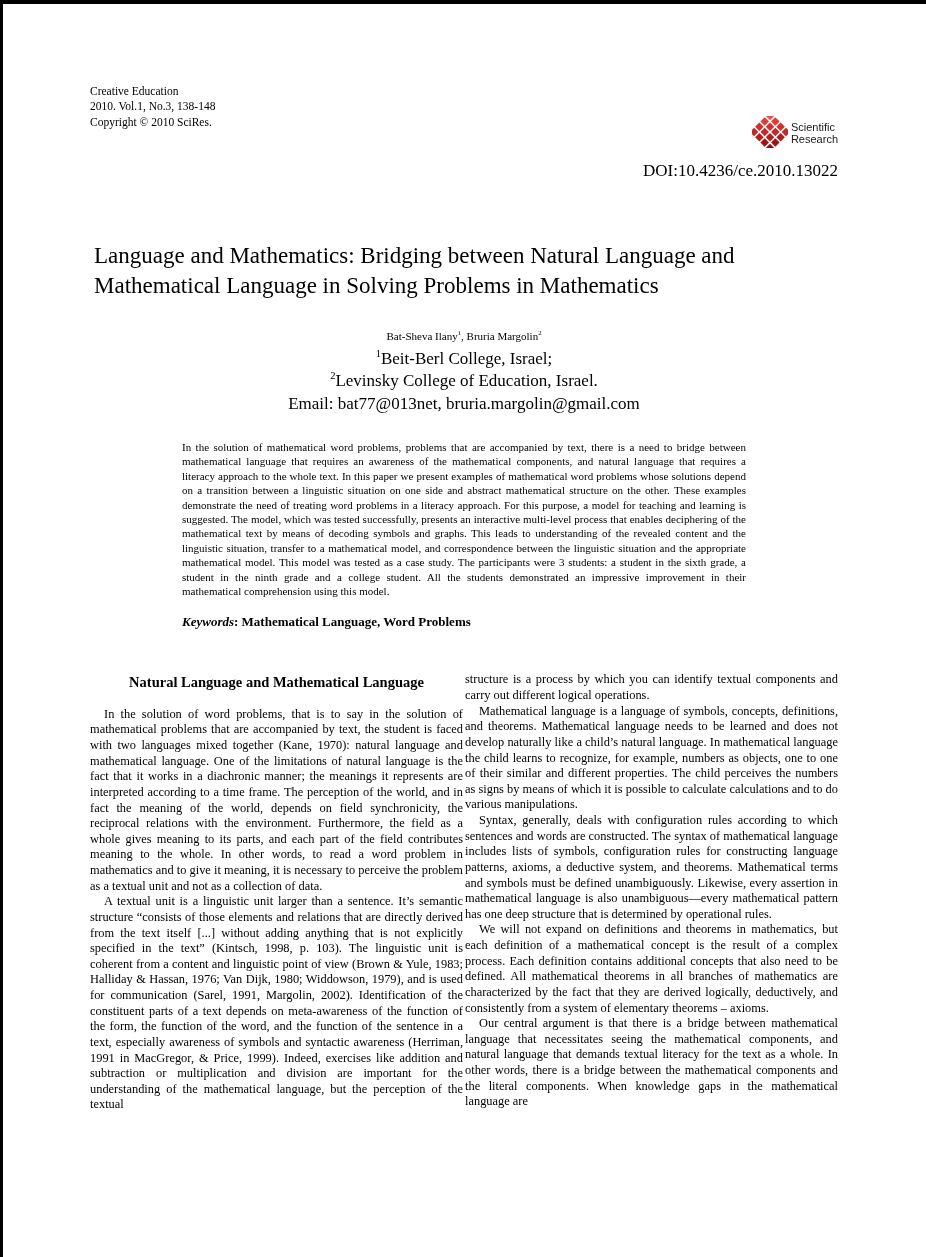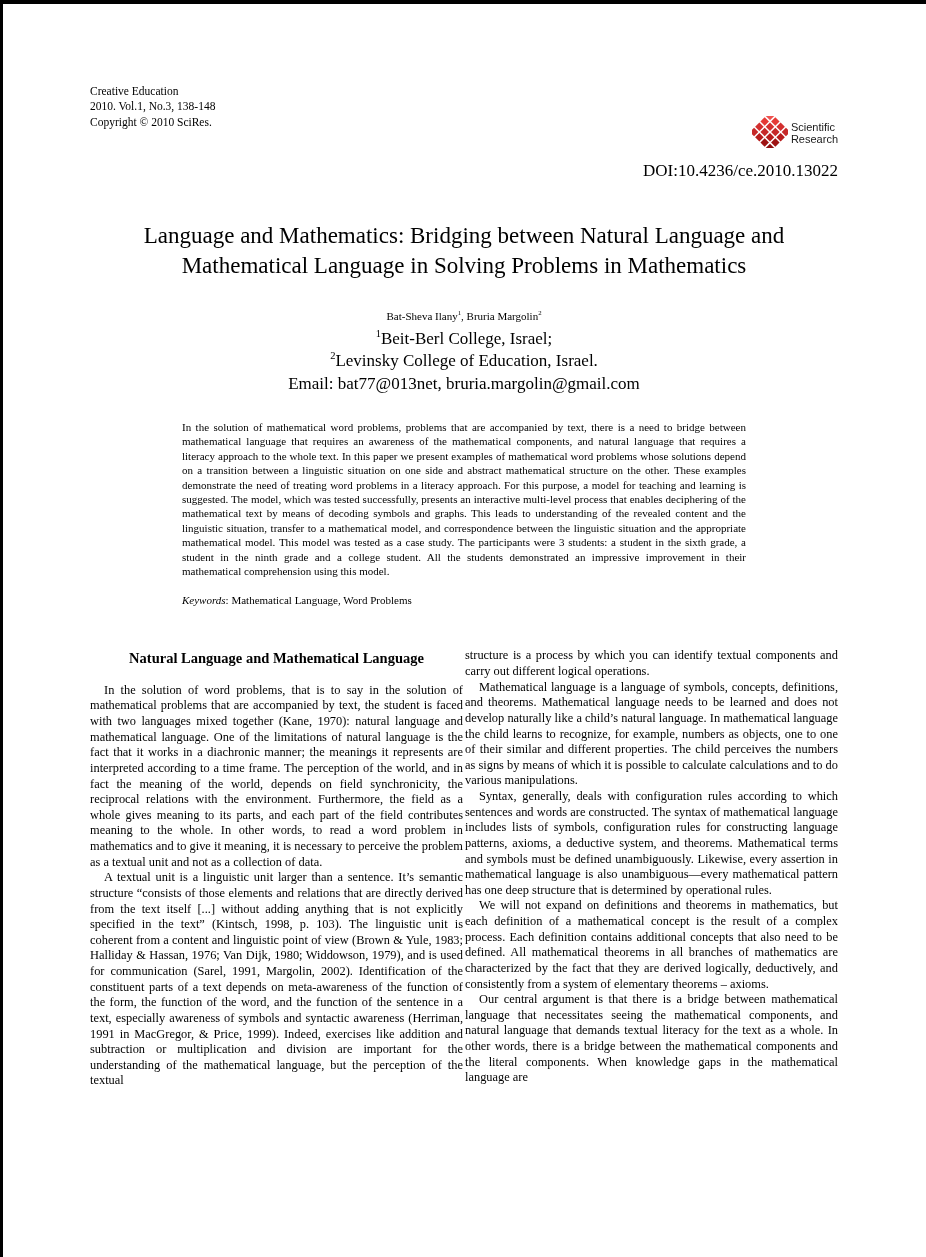--- a/index.html
+++ b/index.html
@@ -23,43 +23,44 @@
   .header { display: flex; justify-content: space-between; align-items: flex-start; }
   .header-left { font-size: 11.5px; line-height: 1.34; }
   .header-right { text-align: right; }
   .logo-row { display: flex; align-items: center; justify-content: flex-end; gap: 3px; margin-top: 32px; }
   .logo-text { font-family: "Liberation Sans", sans-serif; font-size: 11px; line-height: 1.08; text-align: left; color: #1a1a1a; }
   .logo-text span { display: block; }
   .doi { font-size: 17px; margin-top: 9px; }
 
   
   .title {
-    margin-top: 40px;
-    text-align: center;
+    margin-top: 60px;
+    text-align: left;
     font-size: 23px;
     font-weight: normal;
     line-height: 1.32;
     padding: 0 4px;
   }
   .authors { margin-top: 28px; text-align: center; font-size: 11px; }
   .meta-line { text-align: center; font-size: 17px; line-height: 1.34; }
   .affils { margin-top: 6px; }
   sup { font-size: 0.62em; vertical-align: super; line-height: 0; }
 
   
   .abstract {
     margin: 24px 92px 12px 92px;
     font-size: 11px;
     line-height: 1.31;
     text-align: justify;
     font-family: Liberation Serif, serif;
   }
   .keywords {
     margin: 16px 92px 0 92px;
-    font-size: 11px;
+    font-size: 13px;
+    font-weight: bold;
   }
   .keywords .kw-label { font-style: italic; }
 
   
   .body-cols { display: flex; gap: 2px; margin-top: 42px; }
   .col { flex: 1; font-size: 12.4px; line-height: 1.26; text-align: justify; }
   .section-heading {
     font-size: 14.5px;
     font-weight: bold;
     text-align: center;

